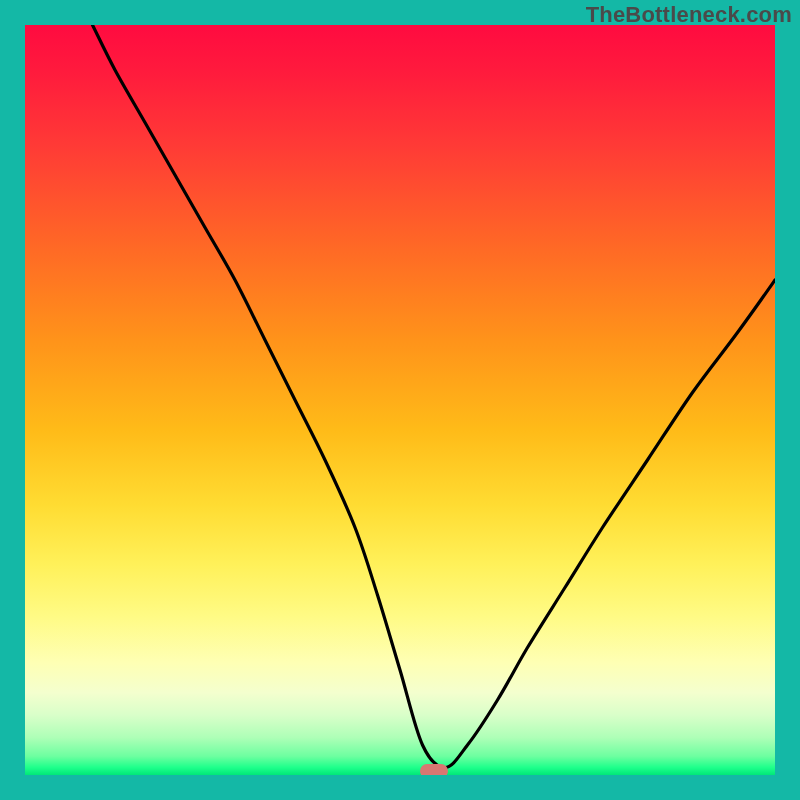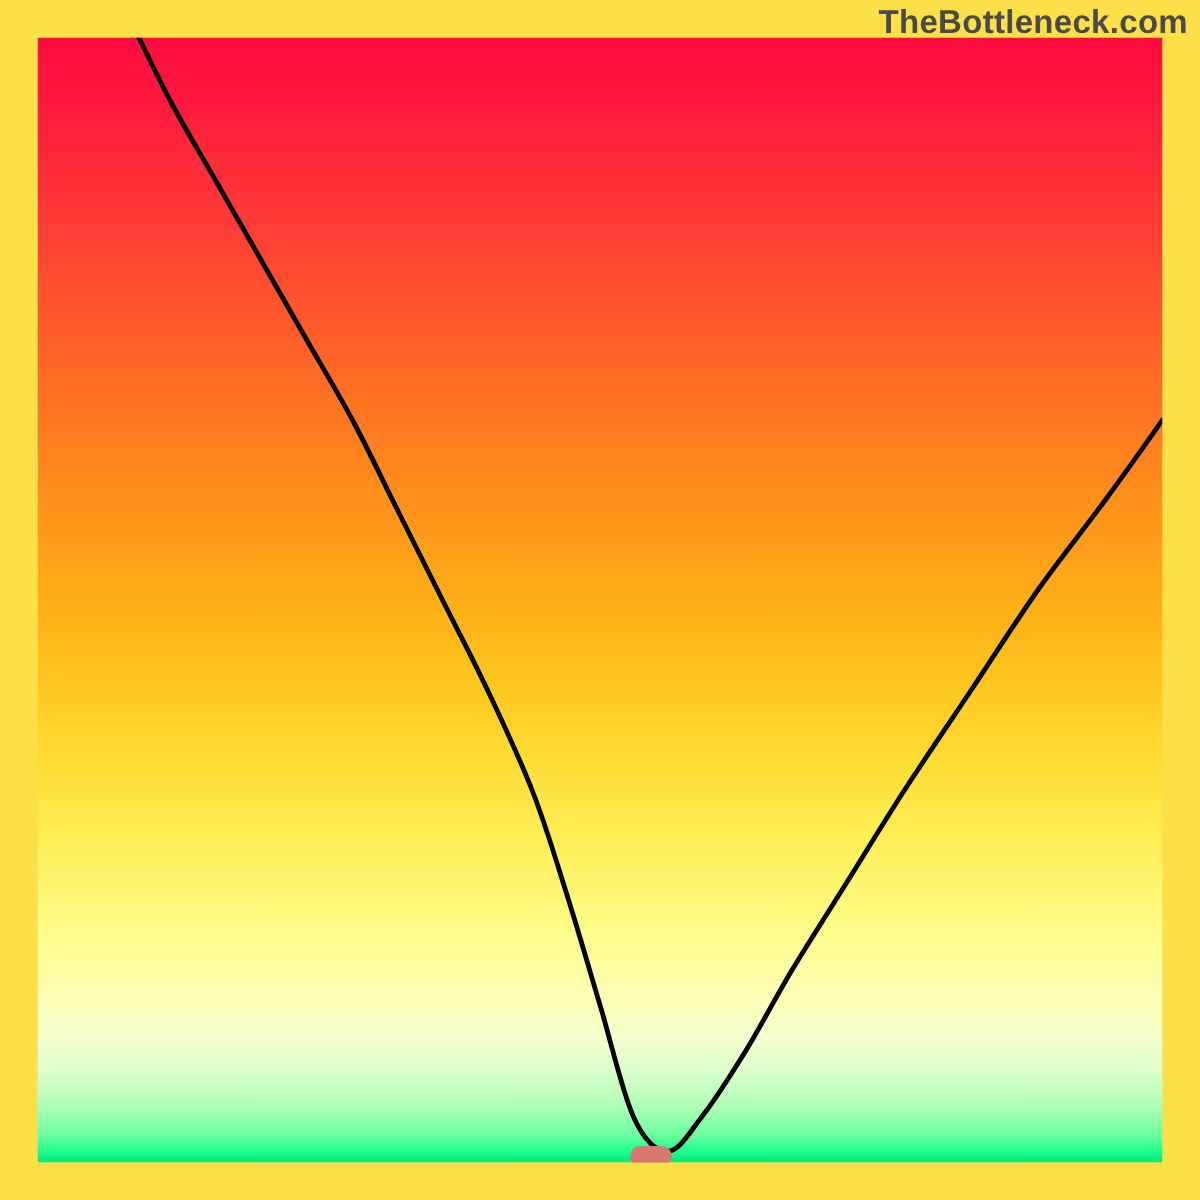--- a/index.html
+++ b/index.html
@@ -8,21 +8,21 @@
     width: 800px;
     height: 800px;
     background: #000000;
     overflow: hidden;
     font-family: Arial, Helvetica, sans-serif;
   }
   .frame {
     position: relative;
     width: 800px;
     height: 800px;
-    background: #fde047;
+    background: #14b8a6;
   }
   .watermark {
     position: absolute;
     top: 2px;
     right: 8px;
     color: #4a4a4a;
     font-size: 22px;
     font-weight: 600;
     letter-spacing: 0.2px;
     z-index: 10;

